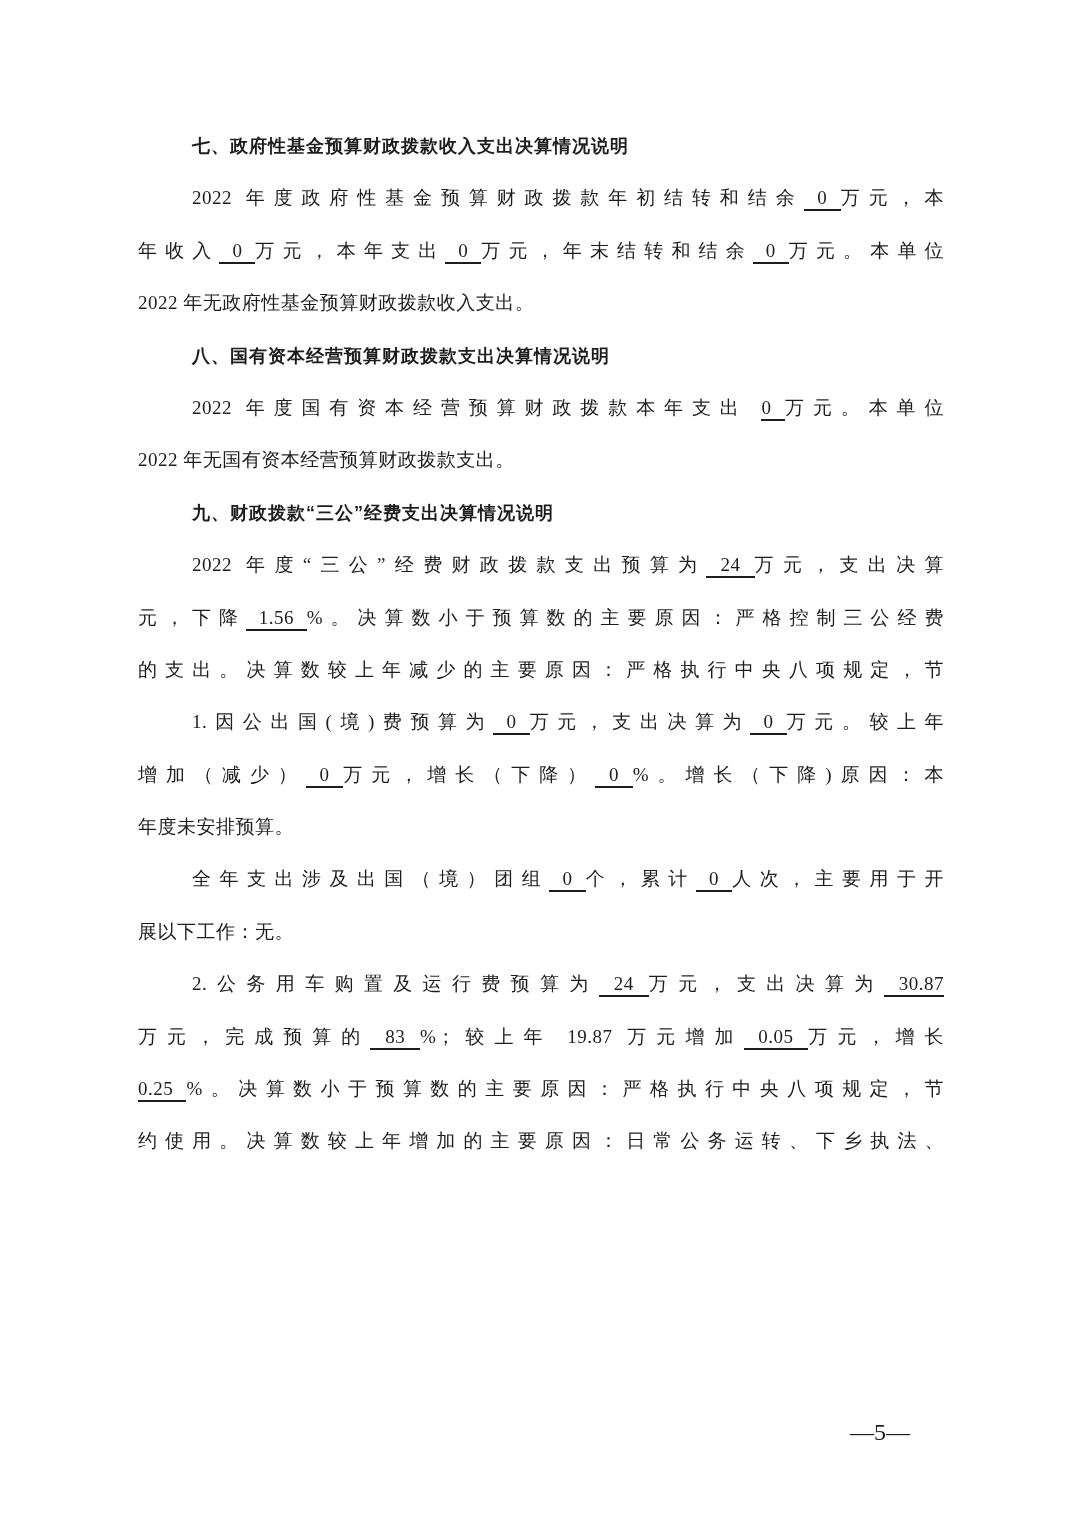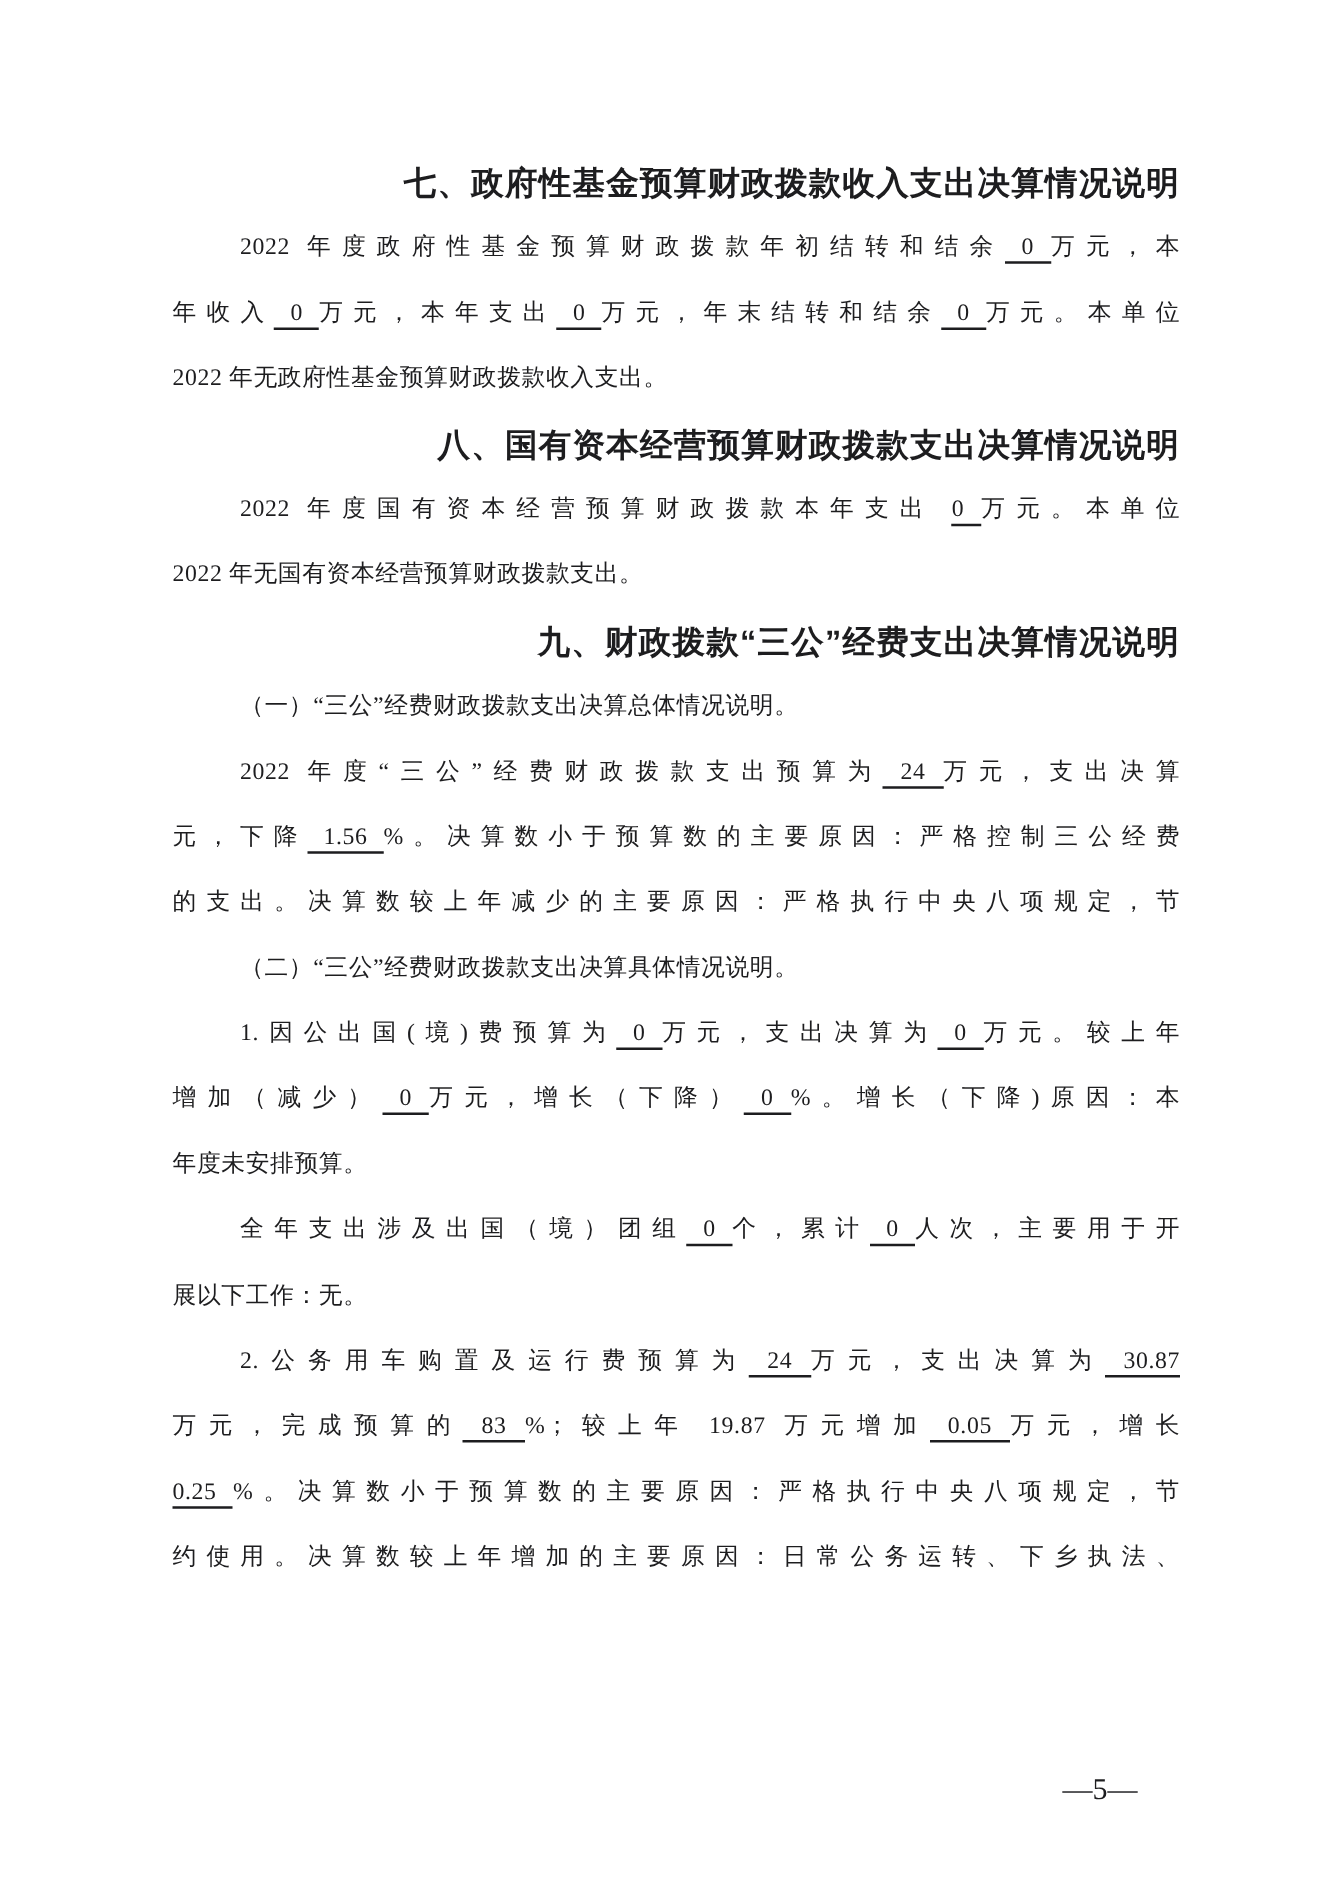--- a/index.html
+++ b/index.html
@@ -28,23 +28,22 @@
   }
   .line.justify {
     white-space: normal;
     text-align: justify;
     text-align-last: justify;
   }
   .line.indent { padding-left: 54px; }
   .line.heading {
     font-family: "Liberation Sans", "DejaVu Sans", sans-serif;
     font-weight: 700;
-    font-size: 26px;
+    font-size: 18px;
     letter-spacing: 1px;
-    text-align: right;
   }
   .seg { display: inline; }
   .seg.u {
     border-bottom: 2px solid #1d1d1f;
     padding-bottom: 1px;
   }
   .page-number {
     position: absolute;
     left: 138px;
     top: 1406px;
@@ -62,25 +61,23 @@
 <div class="page">
   <div class="doc-body" id="doc-body">
       <div class="line heading indent"><span class="seg">七、政府性基金预算财政拨款收入支出决算情况说明</span></div>
       <div class="line body indent justify"><span class="seg">2022 年度政府性基金预算财政拨款年初结转和结余</span><span class="seg u"> 0 </span><span class="seg">万元，本</span></div>
       <div class="line body justify"><span class="seg">年收入</span><span class="seg u"> 0 </span><span class="seg">万元，本年支出</span><span class="seg u"> 0 </span><span class="seg">万元，年末结转和结余</span><span class="seg u"> 0 </span><span class="seg">万元。本单位</span></div>
       <div class="line body"><span class="seg">2022 年无政府性基金预算财政拨款收入支出。</span></div>
       <div class="line heading indent"><span class="seg">八、国有资本经营预算财政拨款支出决算情况说明</span></div>
       <div class="line body indent justify"><span class="seg">2022 年度国有资本经营预算财政拨款本年支出 </span><span class="seg u">0 </span><span class="seg">万元。本单位</span></div>
       <div class="line body"><span class="seg">2022 年无国有资本经营预算财政拨款支出。</span></div>
       <div class="line heading indent"><span class="seg">九、财政拨款“三公”经费支出决算情况说明</span></div>
-      <div class="line body indent"><span class="seg">（一）“三公”经费财政拨款支出决算总体情况说明。</span></div>
       <div class="line body indent justify"><span class="seg">2022 年度“三公”经费财政拨款支出预算为</span><span class="seg u"> 24 </span><span class="seg">万元，支出决算</span></div>
       <div class="line body justify"><span class="seg">元，下降</span><span class="seg u"> 1.56 </span><span class="seg">%。决算数小于预算数的主要原因：严格控制三公经费</span></div>
       <div class="line body justify"><span class="seg">的支出。决算数较上年减少的主要原因：严格执行中央八项规定，节</span></div>
-      <div class="line body indent"><span class="seg">（二）“三公”经费财政拨款支出决算具体情况说明。</span></div>
       <div class="line body indent justify"><span class="seg">1.因公出国(境)费预算为</span><span class="seg u"> 0 </span><span class="seg">万元，支出决算为</span><span class="seg u"> 0 </span><span class="seg">万元。较上年</span></div>
       <div class="line body justify"><span class="seg">增加（减少）</span><span class="seg u"> 0 </span><span class="seg">万元，增长（下降）</span><span class="seg u"> 0 </span><span class="seg">%。增长（下降)原因：本</span></div>
       <div class="line body"><span class="seg">年度未安排预算。</span></div>
       <div class="line body indent justify"><span class="seg">全年支出涉及出国（境）团组</span><span class="seg u"> 0 </span><span class="seg">个，累计</span><span class="seg u"> 0 </span><span class="seg">人次，主要用于开</span></div>
       <div class="line body"><span class="seg">展以下工作：无。</span></div>
       <div class="line body indent justify"><span class="seg">2.公务用车购置及运行费预算为</span><span class="seg u"> 24 </span><span class="seg">万元，支出决算为</span><span class="seg u"> 30.87</span></div>
       <div class="line body justify"><span class="seg">万元，完成预算的</span><span class="seg u"> 83 </span><span class="seg">%；较上年 19.87 万元增加</span><span class="seg u"> 0.05 </span><span class="seg">万元，增长</span></div>
       <div class="line body justify"><span class="seg u">0.25 </span><span class="seg">%。决算数小于预算数的主要原因：严格执行中央八项规定，节</span></div>
       <div class="line body justify"><span class="seg">约使用。决算数较上年增加的主要原因：日常公务运转、下乡执法、</span></div>
     </div>

